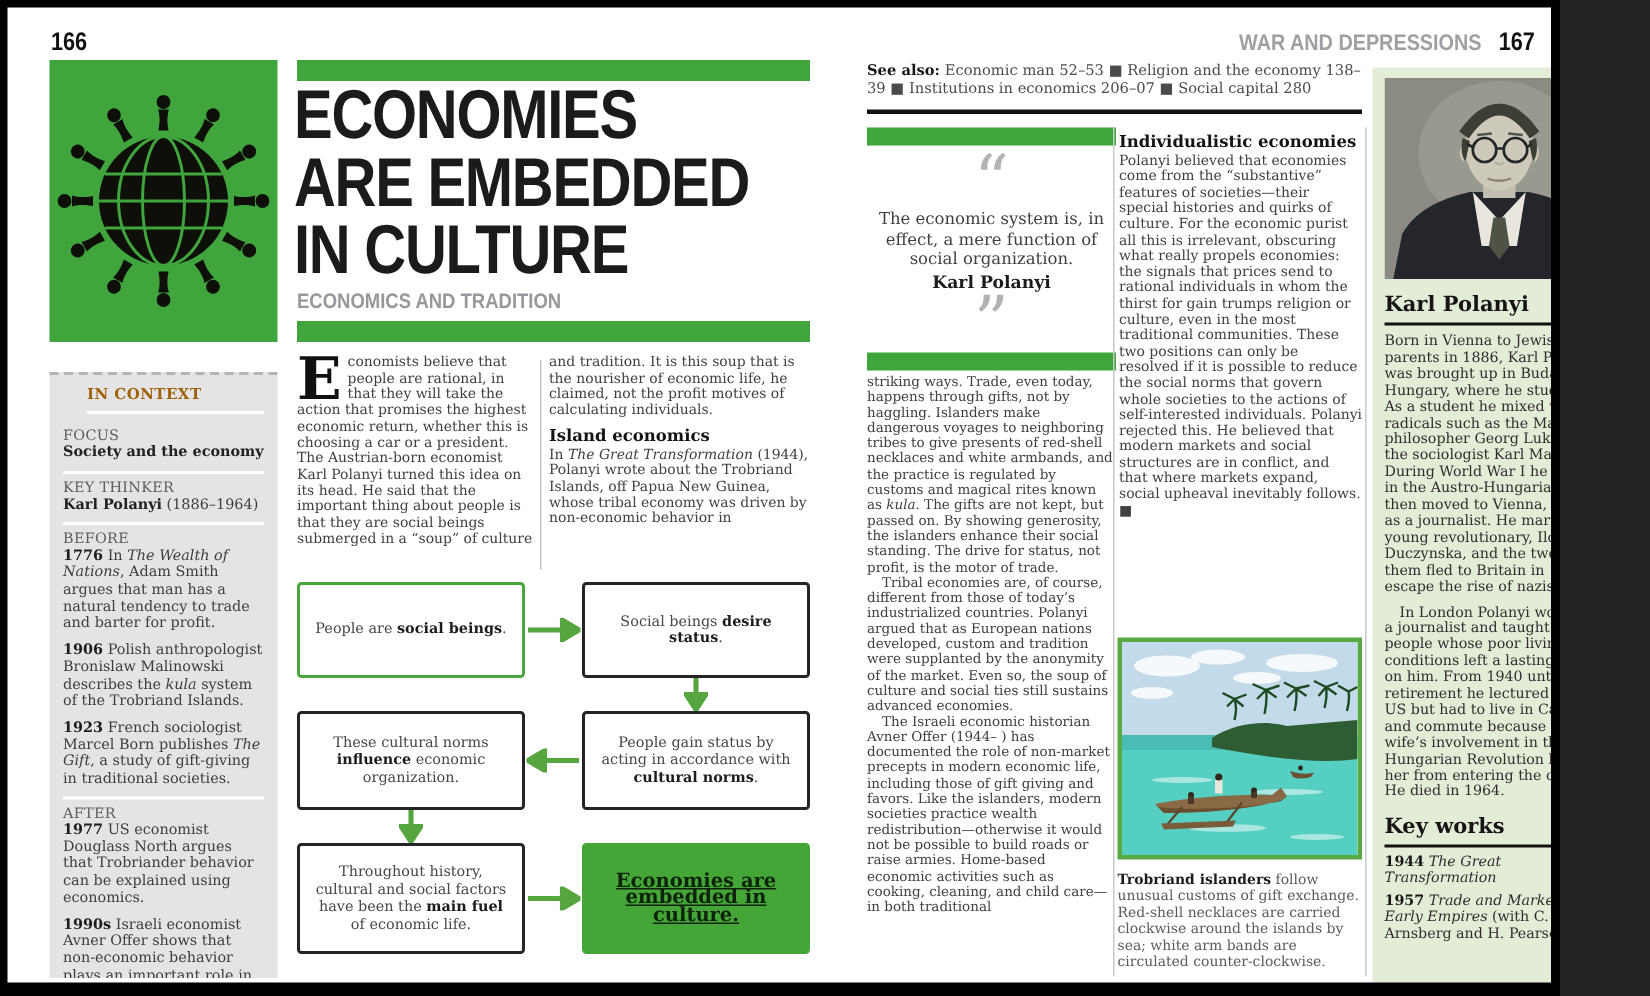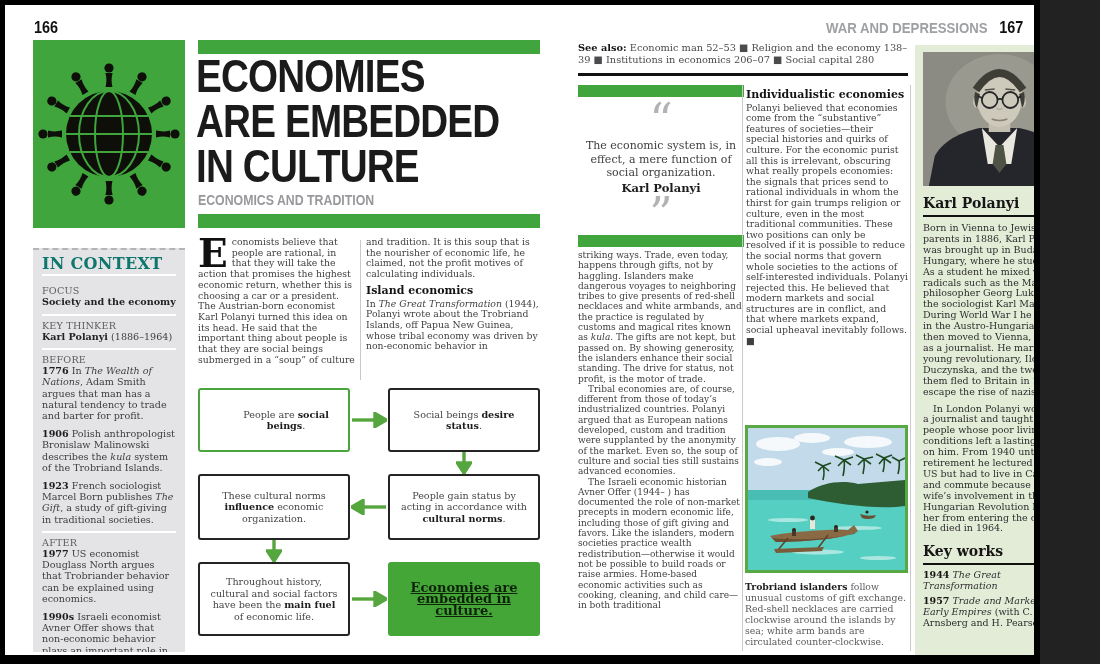--- a/index.html
+++ b/index.html
@@ -17,21 +17,21 @@
   .bar{background:#3fa53c;width:342px;height:14px;left:198px;}
   .bar-top{top:40px;} .bar-bottom{top:214px;}
   .title{left:196px;top:54px;width:400px;color:#1b1b1b;}
   .tline{font-family:"Liberation Sans",sans-serif;font-weight:800;font-size:46px;line-height:45px;
          letter-spacing:-1px;transform:scaleX(.84);transform-origin:left center;white-space:nowrap;}
   .subtitle{left:198px;top:192px;font-family:"Liberation Sans",sans-serif;font-weight:700;
             font-size:14px;color:#97989b;transform:scaleX(.88);transform-origin:left center;white-space:nowrap;}
 
   .context{left:33px;top:248px;width:152px;height:404px;background:#e4e4e6;border-top:2px dashed #b4b4b6;
            box-sizing:border-box;padding:8px 9px;color:#3d3d3f;font-size:9.6px;line-height:11.2px;overflow:hidden;}
-  .context h2{margin:0 0 5px 0;font-size:16px;letter-spacing:.3px;color:#0f766e;
+  .context h2{margin:0 0 5px 16px;font-size:10px;letter-spacing:.3px;color:#a16207;
               border-bottom:2px solid #fff;padding-bottom:5px;}
   .ctx-sec{border-bottom:2px solid #fff;padding:4px 0 6px 0;}
   .ctx-sec.last{border-bottom:none;}
   .ctx-label{color:#5d5d60;letter-spacing:.2px;}
   .ctx-bold{font-weight:bold;color:#222;}
   .ev{margin:0 0 7px 0;}
   .ev:last-child{margin-bottom:0;}
   .ev b{color:#1d1d1f;}
 
   .lcol1{left:198px;top:237px;width:157px;height:148px;font-size:9.3px;line-height:10.7px;color:#3f3f41;overflow:hidden;}
@@ -41,21 +41,21 @@
   h3.bodyhead{margin:6px 0 2px 0;font-size:11px;color:#141414;}
   .vline{width:1px;background:#c9c9cb;}
 
   
   .flow{left:198px;top:388px;width:342px;display:grid;grid-template-columns:152px 38px 152px;
         grid-template-rows:64px 22px 66px 22px 74px;}
   .fbox{border:2.5px solid #242424;border-radius:3px;background:#fff;display:flex;align-items:center;
         justify-content:center;text-align:center;font-size:9.6px;line-height:11.5px;color:#46464a;
         padding:3px 8px;box-sizing:border-box;}
   .fbox b{color:#1c1c1c;}
-  .fbox.green-border{border-color:#4ba53e;padding-left:32px;}
+  .fbox.green-border{border-color:#4ba53e;}
   .fbox.green-fill{border:none;background:#44a636;font-weight:bold;font-size:13px;color:#0e220c;text-decoration:underline;}
   .fc{display:flex;align-items:center;justify-content:center;}
   .arrow{stroke:#56a63f;stroke-width:3.4;fill:#56a63f;}
 
   
   .chapter-head{right:15px;top:18px;display:flex;gap:9px;align-items:baseline;}
   .chap{font-family:"Liberation Sans",sans-serif;font-weight:800;font-size:15px;color:#9fa0a3;
         transform:scaleX(.88);transform-origin:right center;white-space:nowrap;}
   .pagenum-right{font-family:"Liberation Sans",sans-serif;font-weight:800;font-size:17px;color:#111;
                  transform:scaleX(.85);}

